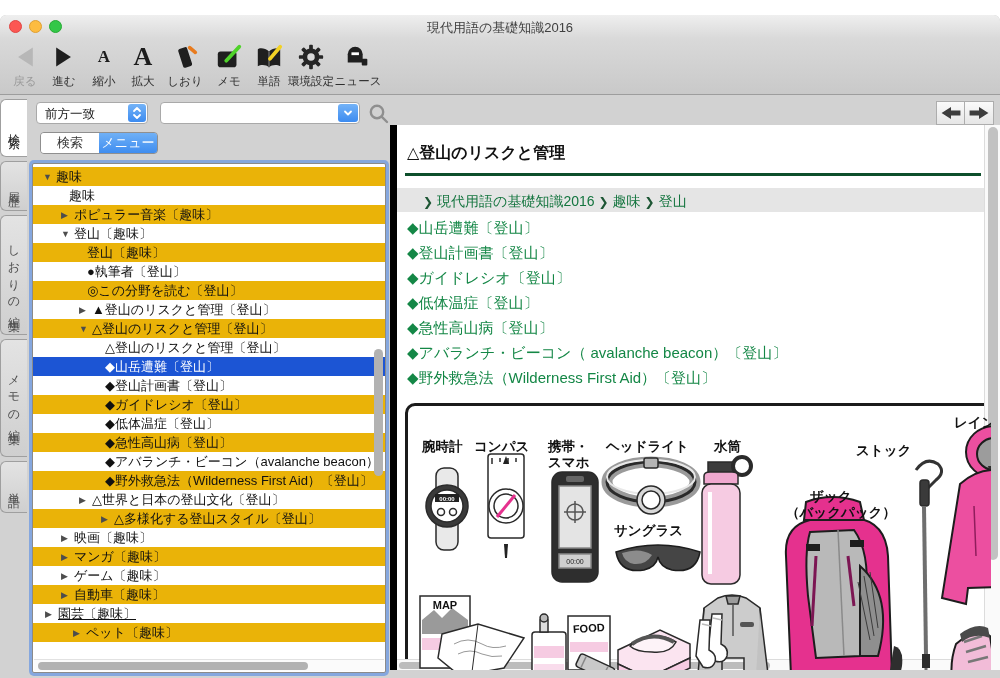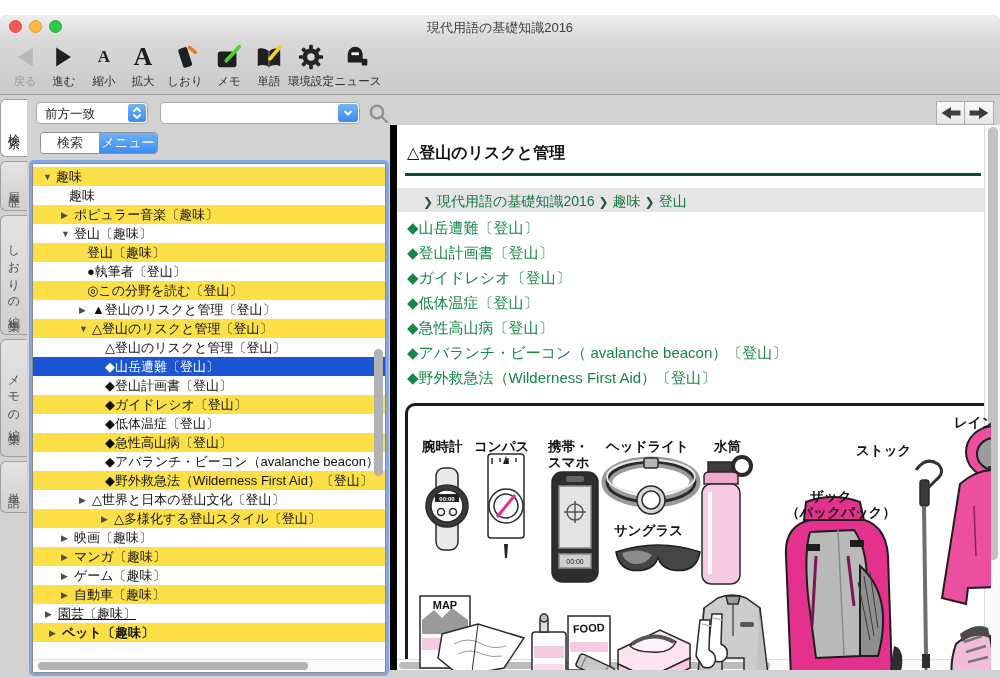--- a/index.html
+++ b/index.html
@@ -44,21 +44,21 @@
   
   .vtab { position:absolute; left:0; width:27px; background:linear-gradient(#e3e3e3,#cfcfcf); border:1px solid #9f9f9f; border-right:none; border-radius:6px 0 0 6px; color:#4c4c4c; display:flex; align-items:center; justify-content:center; }
   .vtab .vt { writing-mode:vertical-rl; text-orientation:upright; font-size:12px; letter-spacing:4px; line-height:1; }
   .vtab.active { background:#fff; color:#222; }
 
   
   .tree-panel { position:absolute; left:32px; top:148px; width:354px; height:510px; background:#fff;
                 border:1px solid #8a8a8a; border-radius:2px; box-shadow:0 0 0 3px rgba(120,160,225,.85); overflow:hidden; }
   .trows { position:absolute; left:0; top:3px; width:100%; }
   .trow { height:19px; line-height:19px; font-size:13px; color:#111; white-space:nowrap; overflow:hidden; }
-  .trow.alt { background:#fde047; }
+  .trow.alt { background:#eab308; }
   .trow.sel { background:#1c55d4; color:#fff; }
   .tarrow { display:inline-block; width:13px; font-size:9px; color:#4d4d4d; vertical-align:1px; }
   .tree-hscroll { position:absolute; left:1px; right:1px; bottom:1px; height:12px; background:#fbfbfb; border-top:1px solid #e2e2e2; }
   .tree-hthumb { position:absolute; left:4px; top:2px; width:270px; height:8px; border-radius:4px; background:#b2b2b2; }
   .tree-vthumb { position:absolute; right:2px; top:185px; width:9px; height:127px; border-radius:5px; background:#b2b2b2; }
 
   
   .pane { position:absolute; left:390px; top:110px; width:610px; height:545px; background:#fff; border-left:7px solid #000000; }
   .pane-clip { position:absolute; left:0; top:0; width:594px; height:545px; overflow:hidden; }
   .c-title { position:absolute; left:10px; top:18px; font-size:16px; font-weight:bold; color:#111; }
@@ -254,21 +254,21 @@
         <div class="trow alt" style="padding-left: 72px;"><span>◆急性高山病〔登山〕</span></div>
         <div class="trow" style="padding-left: 72px;"><span>◆アバランチ・ビーコン（avalanche beacon）〔登山〕</span></div>
         <div class="trow alt" style="padding-left: 72px;"><span>◆野外救急法（Wilderness First Aid）〔登山〕</span></div>
         <div class="trow" style="padding-left: 46px;"><span class="tarrow">▶</span><span>△世界と日本の登山文化〔登山〕</span></div>
         <div class="trow alt" style="padding-left: 68px;"><span class="tarrow">▶</span><span>△多様化する登山スタイル〔登山〕</span></div>
         <div class="trow" style="padding-left: 28px;"><span class="tarrow">▶</span><span>映画〔趣味〕</span></div>
         <div class="trow alt" style="padding-left: 28px;"><span class="tarrow">▶</span><span>マンガ〔趣味〕</span></div>
         <div class="trow" style="padding-left: 28px;"><span class="tarrow">▶</span><span>ゲーム〔趣味〕</span></div>
         <div class="trow alt" style="padding-left: 28px;"><span class="tarrow">▶</span><span>自動車〔趣味〕</span></div>
         <div class="trow" style="padding-left: 12px; text-decoration: underline;"><span class="tarrow">▶</span><span>園芸〔趣味〕</span></div>
-        <div class="trow alt" style="padding-left: 16px; font-weight: bold;"><span class="tarrow">▶</span><span>ペット〔趣味〕</span></div>
+        <div class="trow alt" style="padding-left: 40px;"><span class="tarrow">▶</span><span>ペット〔趣味〕</span></div>
       </div>
     <div class="tree-vthumb"></div>
     <div class="tree-hscroll">
         <div class="tree-hthumb"></div>
       </div>
   </div>
 
   <div class="pane">
     <div class="pane-clip">
       <div class="c-title">△登山のリスクと管理</div>

